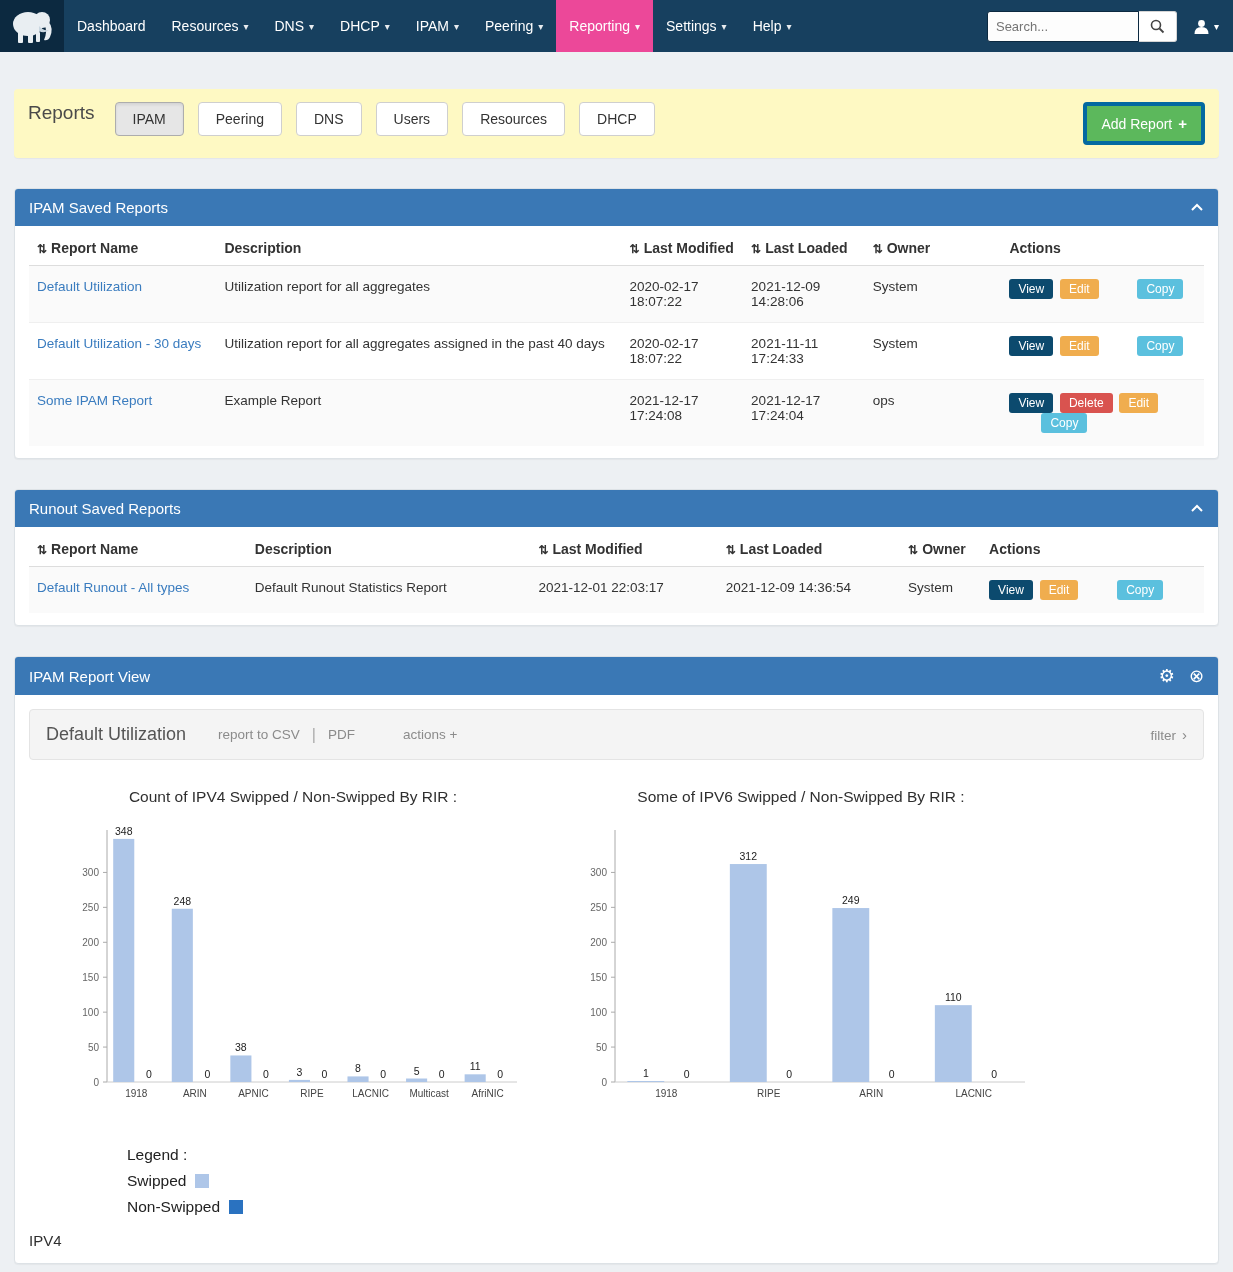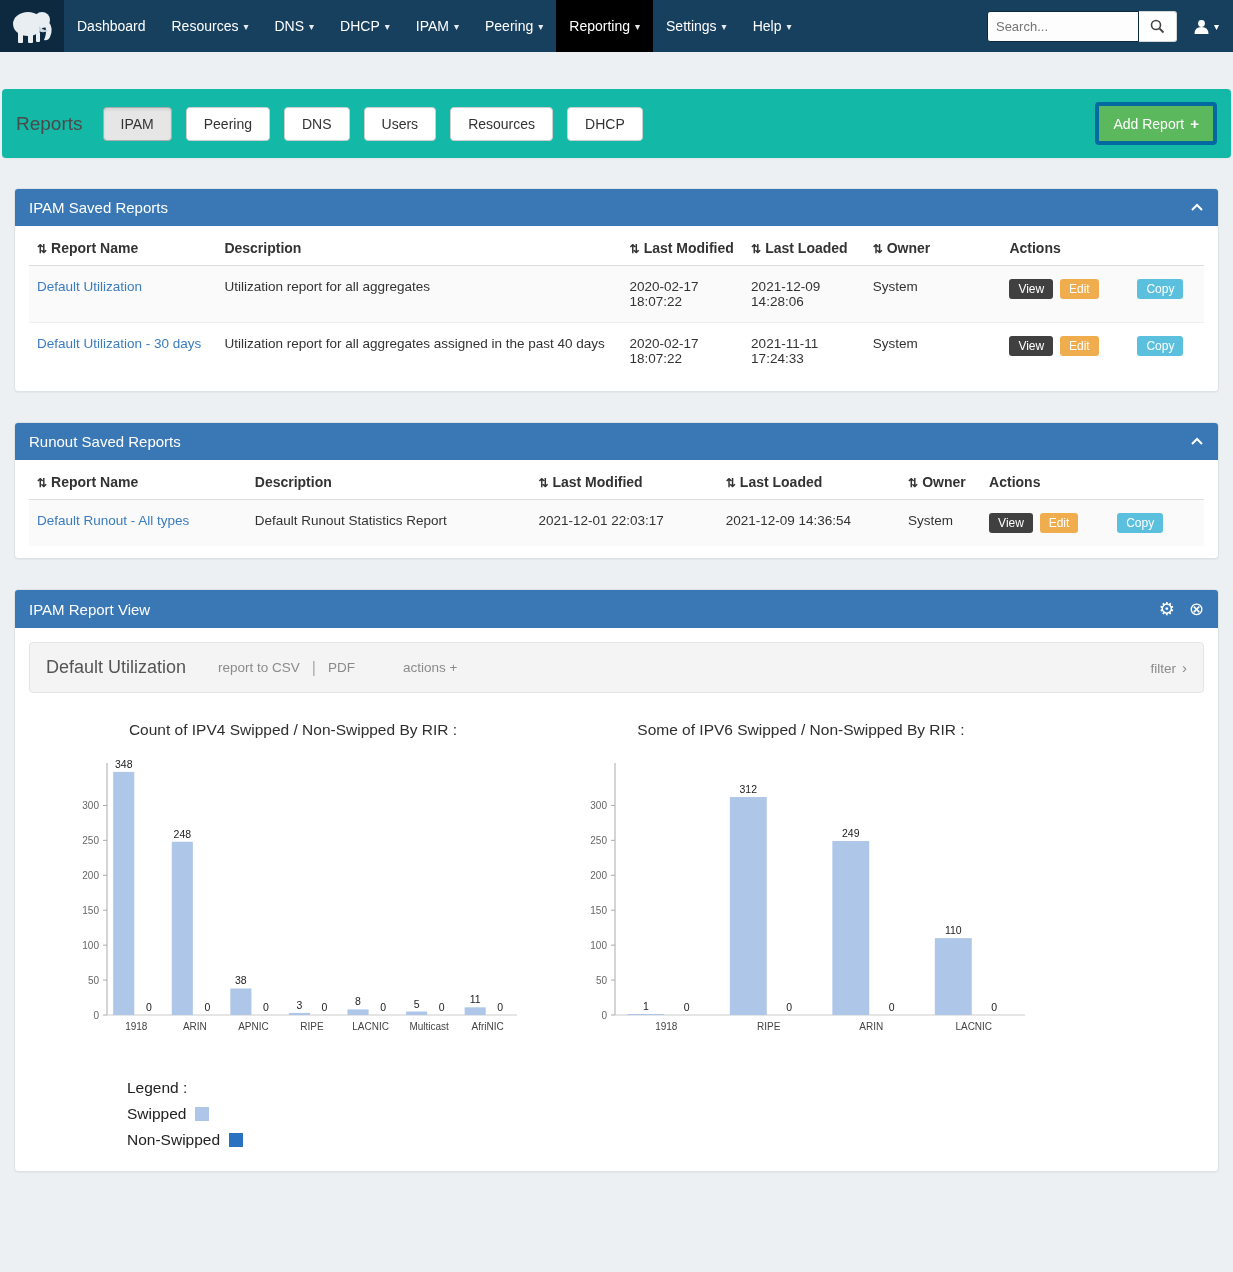--- a/index.html
+++ b/index.html
@@ -7,30 +7,30 @@
     width: 1233px; height: 1272px; overflow: hidden;
     background: #edf0f3;
     font-family: "Liberation Sans", sans-serif;
     color: #333;
   }
   
   .navbar { height: 52px; background: #17405f; display: flex; align-items: stretch; }
   .logo-box { width: 64px; background: #0c2940; display: flex; align-items: center; justify-content: center; cursor: pointer; }
   .nav-items { display: flex; align-items: stretch; }
   .nav-item { display: flex; align-items: center; padding: 0 13px; color: #fff; font-size: 14px; cursor: pointer; }
-  .nav-item.active { background: #000000; }
+  .nav-item.active { background: #ec4899; }
   .nav-item .caret { font-size: 10px; margin-left: 5px; opacity: .9; }
   .nav-right { margin-left: auto; display: flex; align-items: center; padding-right: 14px; }
   .search-group { display: flex; align-items: flex-end; margin-right: 16px; }
   .search-input { width: 152px; height: 31px; border: 1px solid #0c2940; border-radius: 3px 0 0 3px; padding: 0 8px; font-size: 13px; color: #333; background: #fdfdfd; outline: none; }
   .search-btn { height: 31px; width: 38px; background: #fff; border: 1px solid #d5d5d5; border-left: none; border-radius: 0 3px 3px 0; cursor: pointer; display: flex; align-items: center; justify-content: center; }
   .user-menu { display: flex; align-items: center; color: #fff; cursor: pointer; }
   .user-menu .caret { font-size: 10px; margin-left: 4px; }
   
-  .reports-bar { margin: 37px 2px 0; background: #14b8a6; border-radius: 4px; padding: 13px 14px; display: flex; align-items: center; box-shadow: 0 1px 1px rgba(0,0,0,.04); }
+  .reports-bar { margin: 37px 14px 0; background: #fef9c3; border-radius: 4px; padding: 13px 14px; display: flex; align-items: flex-start; box-shadow: 0 1px 1px rgba(0,0,0,.04); }
   .reports-title { font-size: 19px; color: #4a4a4a; margin-right: 20px; }
   .tab-btn { margin-right: 14px; padding: 8px 17px; background: #fff; border: 1px solid #cfcfcf; border-radius: 4px; font-size: 14px; color: #333; cursor: pointer; font-family: inherit; }
   .tab-btn.active { background: #e6e6e6; border-color: #adadad; box-shadow: inset 0 2px 3px rgba(0,0,0,.08); }
   .add-report-btn { margin-left: auto; background: #5cb85c; border: 4px solid #0369a1; color: #fff; border-radius: 4px; padding: 9px 14px; font-size: 14px; cursor: pointer; font-family: inherit; }
   .add-report-btn .plus { font-weight: bold; font-size: 15px; margin-left: 6px; }
   
   .panel { margin: 30px 14px 0; background: #fff; border: 1px solid #dde2e6; border-radius: 4px; box-shadow: 0 1px 1px rgba(0,0,0,.04); }
   .panel-header { background: #3a78b5; color: #fff; padding: 10px 14px; font-size: 15px; border-radius: 3px 3px 0 0; display: flex; align-items: center; }
   .panel-header .spacer { flex: 1; }
   .panel-header .hdr-icon { cursor: pointer; margin-left: 14px; display: flex; align-items: center; }
@@ -39,21 +39,21 @@
   
   table { width: 100%; border-collapse: collapse; table-layout: fixed; }
   th { text-align: left; font-size: 14px; color: #333; padding: 12px 8px 9px; border-bottom: 1px solid #ddd; cursor: pointer; }
   th.nosort { cursor: default; }
   th .sort { font-size: 12px; margin-right: 4px; }
   td { font-size: 13.5px; padding: 13px 8px; border-bottom: 1px solid #efefef; vertical-align: top; color: #333; }
   tbody tr:nth-child(odd) { background: #fafafa; }
   tbody tr:last-child td { border-bottom: none; }
   a.rlink { color: #3a7cbf; text-decoration: none; cursor: pointer; }
   .abtn { display: inline-block; padding: 3px 9px; border-radius: 3px; font-size: 12px; color: #fff; margin-right: 3px; cursor: pointer; border: none; font-family: inherit; }
-  .abtn-view { background: #404040; }
+  .abtn-view { background: #0c4a6e; }
   .abtn-edit { background: #f0ad4e; }
   .abtn-copy { background: #5bc0de; margin-left: 32px; }
   .abtn-delete { background: #d9534f; }
   
   .rv-body { padding: 14px; }
   .rv-toolbar { background: #f4f4f4; border: 1px solid #e4e4e4; border-radius: 4px; padding: 14px 16px; display: flex; align-items: center; }
   .rv-title { font-size: 18px; color: #555; margin-right: 32px; }
   .rv-link { font-size: 13.5px; color: #8b8b8b; cursor: pointer; }
   .rv-sep { color: #aaa; margin: 0 12px; }
   .rv-actions { margin-left: 48px; }
@@ -197,20 +197,33 @@
           </td>
         </tr>
         <tr>
           <td><a class="rlink">Default Utilization - 30 days</a></td>
           <td>Utilization report for all aggregates assigned in the past 40 days</td>
           <td>2020-02-17 18:07:22</td>
           <td>2021-11-11 17:24:33</td>
           <td>System</td>
           <td>
             <button class="abtn abtn-view">View</button>
+            <button class="abtn abtn-edit">Edit</button>
+            <button class="abtn abtn-copy">Copy</button>
+          </td>
+        </tr>
+        <tr>
+          <td><a class="rlink">Some IPAM Report</a></td>
+          <td>Example Report</td>
+          <td>2021-12-17 17:24:08</td>
+          <td>2021-12-17 17:24:04</td>
+          <td>ops</td>
+          <td>
+            <button class="abtn abtn-view">View</button>
+            <button class="abtn abtn-delete">Delete</button>
             <button class="abtn abtn-edit">Edit</button>
             <button class="abtn abtn-copy">Copy</button>
           </td>
         </tr>
       </tbody>
     </table>
   </div>
 </div>
 
 <div class="panel">
@@ -372,14 +385,15 @@
       <div class="legend-item">
         <span>Swipped</span>
         <span class="legend-swatch" style="background: rgb(174, 198, 232);"></span>
       </div>
       <div class="legend-item">
         <span>Non-Swipped</span>
         <span class="legend-swatch" style="background: rgb(42, 114, 192);"></span>
       </div>
     </div>
 
+    <div class="section-label">IPV4</div>
   </div>
 </div>
 
 </body></html>

